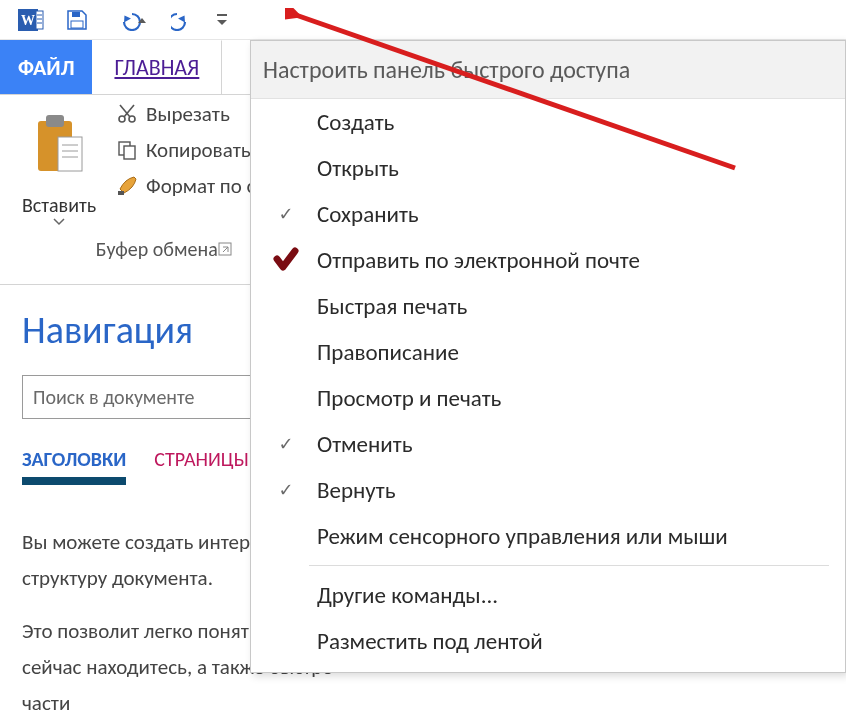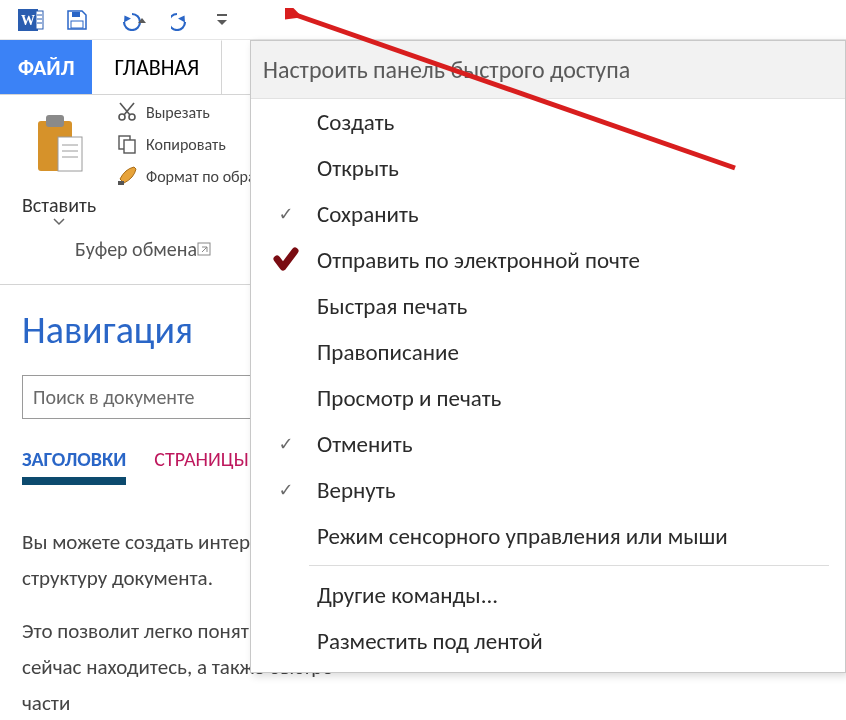--- a/index.html
+++ b/index.html
@@ -37,48 +37,49 @@
     background: #3b82f6;
     color: #fff;
     font-weight: 600;
     font-size: 22px;
     padding: 0 18px;
     display: flex;
     align-items: center;
   }
   .home-tab {
     background: #fff;
-    color: #000000;
+    color: #4c1d95;
     font-size: 22px;
     padding: 0 22px;
     display: flex;
     align-items: center;
     border-right: 1px solid #d4d4d4;
     border-top: 1px solid #fff;
+    text-decoration: underline;
   }
 
   
   .ribbon {
     height: 190px;
     display: flex;
     padding: 6px 8px 2px 8px;
     border-bottom: 1px solid #d4d4d4;
   }
   .group-paste {
     width: 102px;
     display: flex;
     flex-direction: column;
     align-items: center;
   }
   .paste-big { width: 68px; height: 90px; display:flex; align-items:center; justify-content:center; }
   .paste-label { font-size: 20px; color:#333; margin-top:2px; display:flex; align-items:center; gap:4px;}
   .group-clipboard {
     display: flex; flex-direction: column; justify-content: flex-start; gap: 10px; padding-left: 6px;
   }
-  .clip-row { display:flex; align-items:center; gap:8px; font-size:16px; color:#444; }
+  .clip-row { display:flex; align-items:center; gap:8px; font-size:21px; color:#444; }
   .group-footer {
     font-size: 20px; color:#555; padding-top: 10px; text-align:center;
   }
   .group-wrap { display:flex; flex-direction:column; }
   .group-inner { display:flex; }
   .group-foot-row { display:flex; align-items:center; justify-content:center; gap:0;}
 
   
   .nav-pane {
     padding: 10px 22px 0 22px;

